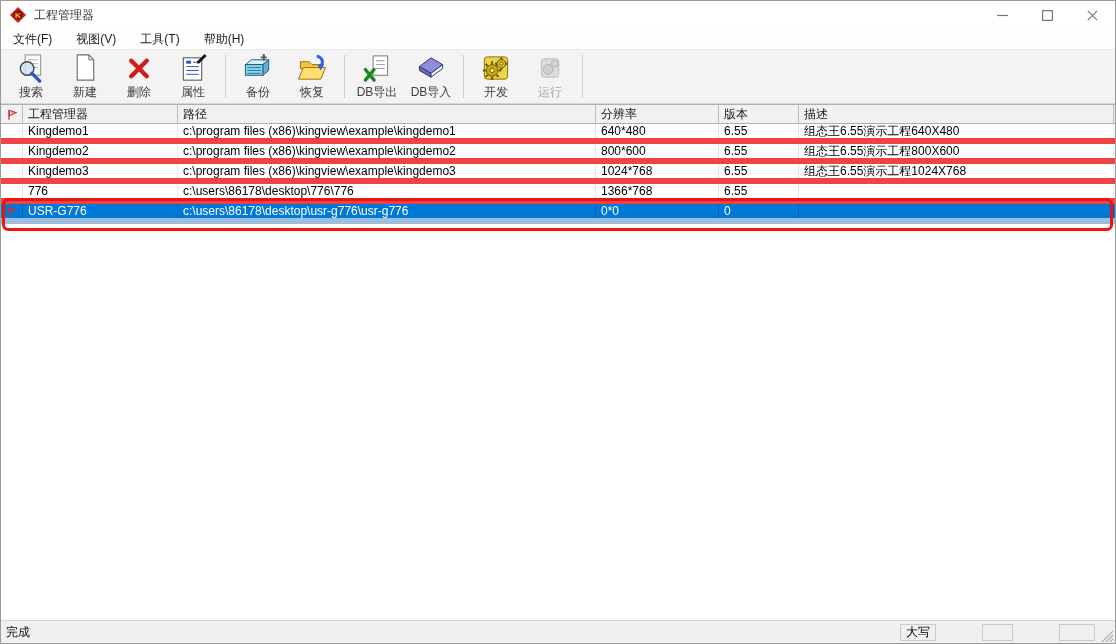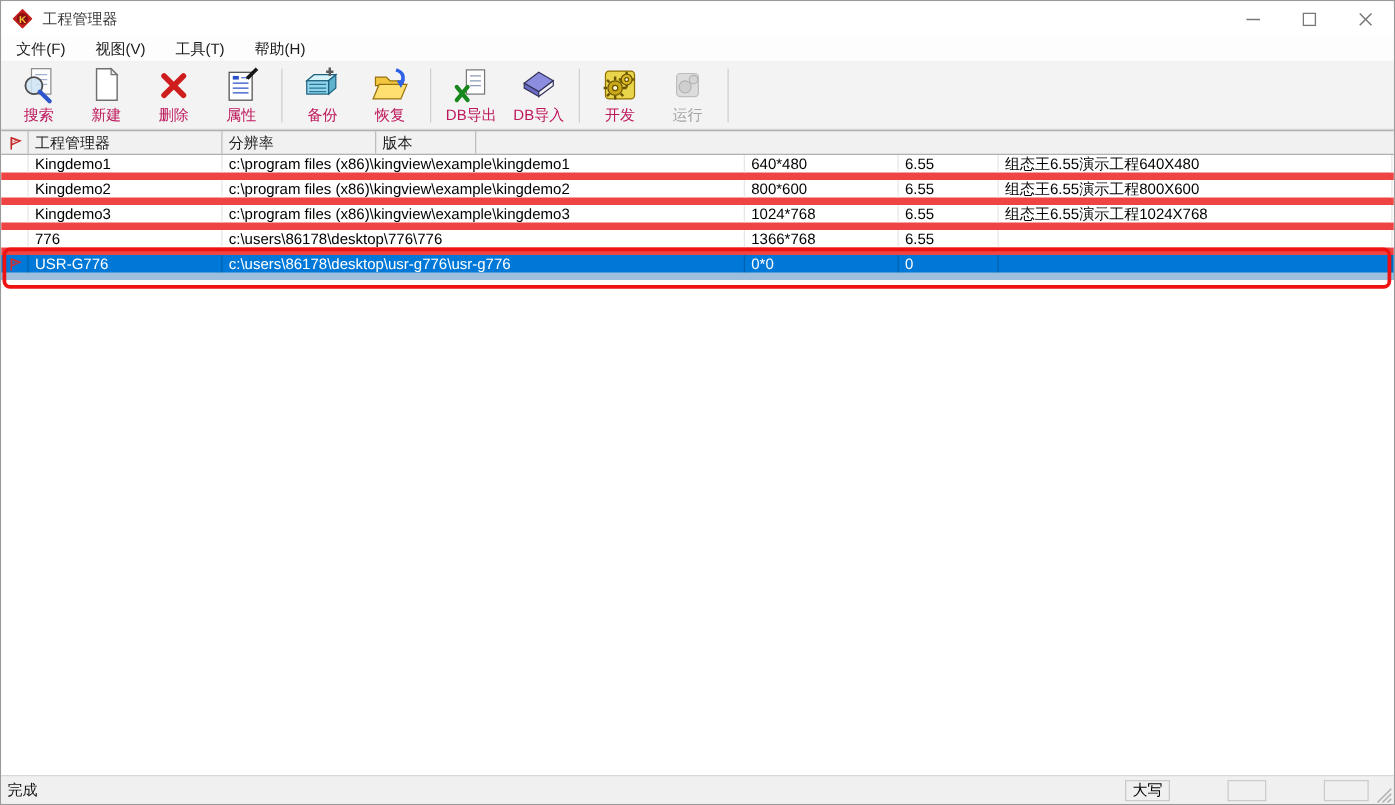--- a/index.html
+++ b/index.html
@@ -16,21 +16,21 @@
   .win-btn svg{display:block;}
 
   
   .menubar{height:20px;background:#fdfdfd;display:flex;align-items:flex-end;padding-left:3px;flex:0 0 auto;border-bottom:1px solid #ececec;}
   .menu-item{padding:0 9px;height:20px;display:flex;align-items:center;color:#1a1a1a;margin-right:6px;}
 
   
   .toolbar{height:54px;background:#f3f3f3;border-bottom:1px solid #d6d6d6;display:flex;align-items:stretch;padding-left:3px;flex:0 0 auto;box-sizing:border-box;}
   .tool-btn{display:flex;flex-direction:column;align-items:center;padding:3px 5px 1px;min-width:44px;}
   .tool-btn .ico{width:32px;height:31px;display:flex;align-items:center;justify-content:center;}
-  .tool-btn .lbl{margin-top:0;color:#be185d;white-space:nowrap;}
+  .tool-btn .lbl{margin-top:0;color:#404040;white-space:nowrap;}
   .tool-btn.disabled .lbl{color:#a6a6a6;}
   .tool-sep{width:1px;background:#d0d0d0;margin:5px 5px;}
 
   
   .grid{position:relative;flex:0 0 auto;}
   .grid-header{display:flex;height:20px;background:#f1f1f1;border-top:1px solid #b0b0b0;border-bottom:1px solid #b0b0b0;box-sizing:border-box;}
   .hcell{display:flex;align-items:center;padding-left:5px;box-sizing:border-box;border-right:1px solid #bdbdbd;color:#1a1a1a;overflow:hidden;white-space:nowrap;}
   .grid-row{display:flex;height:20px;background:#fff;border-bottom:6px solid #ef4444;box-sizing:border-box;}
   .cell{display:flex;align-items:center;padding-left:5px;box-sizing:border-box;border-right:1px solid #e7e7e7;overflow:hidden;white-space:nowrap;}
   .c0{width:22px;justify-content:center;padding-left:0;}
@@ -220,22 +220,24 @@
   <div class="grid">
     <div class="grid-header">
       <div class="hcell c0">
         <svg width="12" height="13" viewBox="0 0 14 14">
           <path d="M3.5 1.5 v11.5" stroke="#c02222" stroke-width="1.4"></path>
           <path d="M4 2.2 L11.8 4.8 L4 8.4 Z" fill="#fff" stroke="#c02222" stroke-width="1.2"></path>
           <path d="M5.5 3.2 l3.5 1.4 M5.5 5.6 l2.6 -0.9" stroke="#c02222" stroke-width="0.8"></path>
         </svg>
       </div>
       <div class="hcell c1">工程管理器</div>
+      <div class="hcell c2">路径</div>
       <div class="hcell c3">分辨率</div>
       <div class="hcell c4">版本</div>
+      <div class="hcell c5">描述</div>
     </div>
 
     <div class="grid-row">
       <div class="cell c0"></div>
       <div class="cell c1">Kingdemo1</div>
       <div class="cell c2">c:\program files (x86)\kingview\example\kingdemo1</div>
       <div class="cell c3">640*480</div>
       <div class="cell c4">6.55</div>
       <div class="cell c5">组态王6.55演示工程640X480</div>
     </div>

